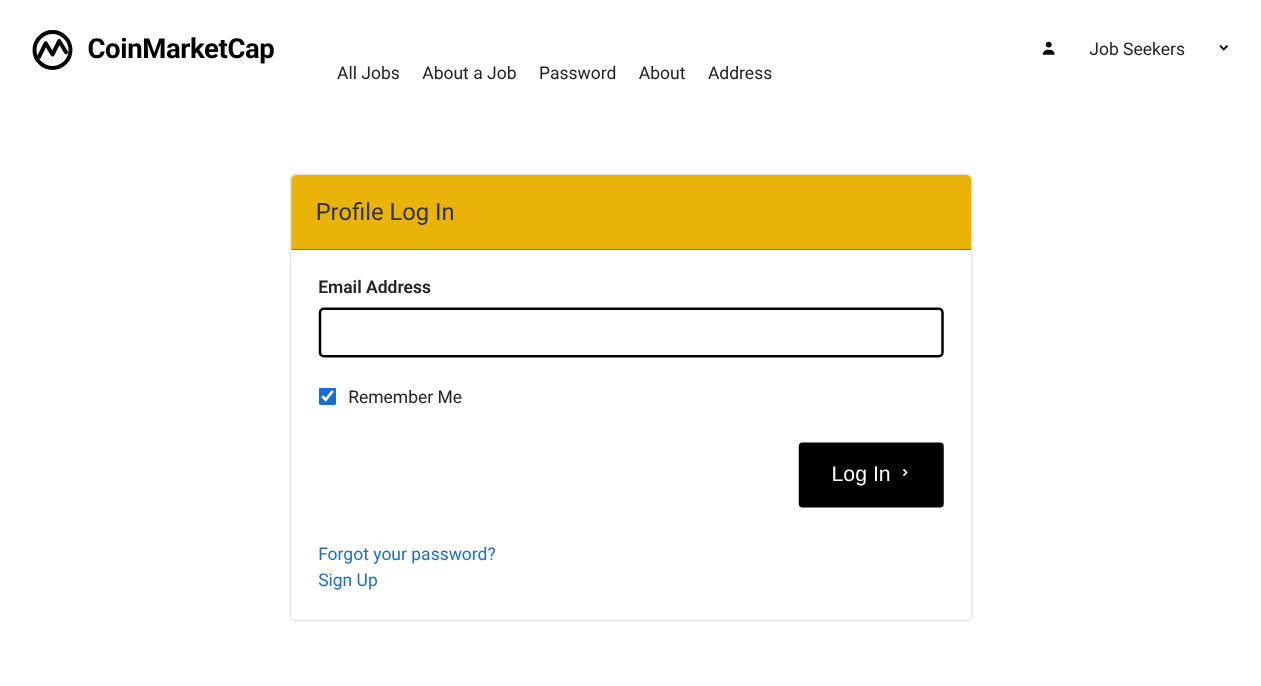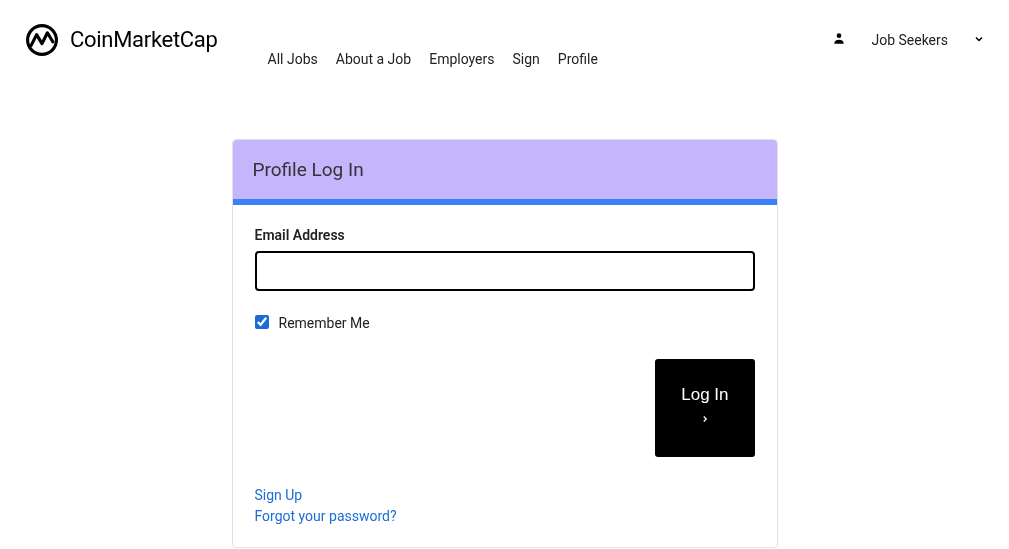--- a/index.html
+++ b/index.html
@@ -24,21 +24,21 @@
     display: flex;
     align-items: center;
     gap: 10px;
   }
   .logo-icon {
     width: 36px;
     height: 36px;
   }
   .logo-text {
     font-size: 22px;
-    font-weight: 400;
+    font-weight: 700;
     color: #000;
     letter-spacing: -0.3px;
   }
   .nav {
     display: flex;
     gap: 18px;
     margin-left: 50px;
   }
   .nav a {
     font-size: 14px;
@@ -63,22 +63,22 @@
     height: 12px;
   }
   .card {
     width: 546px;
     margin: 60px auto 0 auto;
     border: 1px solid #e1e1e1;
     border-radius: 4px;
     background: #fff;
   }
   .card-header {
-    background: #c4b5fd;
-    border-bottom: 6px solid #3b82f6;
+    background: #eab308;
+    border-bottom: 1px solid #3b82f6;
     padding: 18px 20px;
     font-size: 19px;
     color: #333;
     border-top-left-radius: 4px;
     border-top-right-radius: 4px;
   }
   .card-body {
     padding: 22px 22px 20px 22px;
   }
   .form-group {
@@ -117,27 +117,26 @@
   }
   .btn-row {
     display: flex;
     justify-content: flex-end;
   }
   .login-btn {
     background: #000;
     color: #fff;
     border: none;
     border-radius: 3px;
-    padding: 26px 26px;
+    padding: 16px 26px;
     font-size: 17px;
     display: inline-flex;
     align-items: center;
     gap: 6px;
     cursor: pointer;
-    flex-direction: column;
   }
   .login-btn .chev-right {
     width: 10px;
     height: 14px;
   }
   .links {
     margin-top: 28px;
     font-size: 14px;
   }
   .links a {
@@ -158,23 +157,23 @@
         <svg viewBox="0 0 40 40" width="36" height="36">
           <circle cx="20" cy="20" r="16" fill="none" stroke="#000" stroke-width="3.5"></circle>
           <path d="M8 26 L14 14 L20 24 L26 12 L32 22" fill="none" stroke="#000" stroke-width="3.5" stroke-linecap="round" stroke-linejoin="round"></path>
         </svg>
       </span>
       <span class="logo-text">CoinMarketCap</span>
     </div>
     <nav class="nav">
       <a>All Jobs</a>
       <a>About a Job</a>
-      <a>Employers</a>
-      <a>Sign</a>
-      <a>Profile</a>
+      <a>Password</a>
+      <a>About</a>
+      <a>Address</a>
     </nav>
   </div>
   <div class="header-right">
     <span>
       <svg class="user-icon" viewBox="0 0 24 24" fill="#000">
         <circle cx="12" cy="8" r="4"></circle>
         <path d="M4 21c0-4 4-6 8-6s8 2 8 6v1H4v-1z"></path>
       </svg>
     </span>
     <span>Job Seekers</span>
@@ -206,18 +205,18 @@
         <span>Log In</span>
         <span>
           <svg class="chev-right" viewBox="0 0 24 24" fill="none" stroke="#fff" stroke-width="3">
             <polyline points="9 6 15 12 9 18"></polyline>
           </svg>
         </span>
       </button>
     </div>
 
     <div class="links">
+      <a>Forgot your password?</a>
       <a>Sign Up</a>
-      <a>Forgot your password?</a>
     </div>
 
   </div>
 </div>
 
 </body></html>

